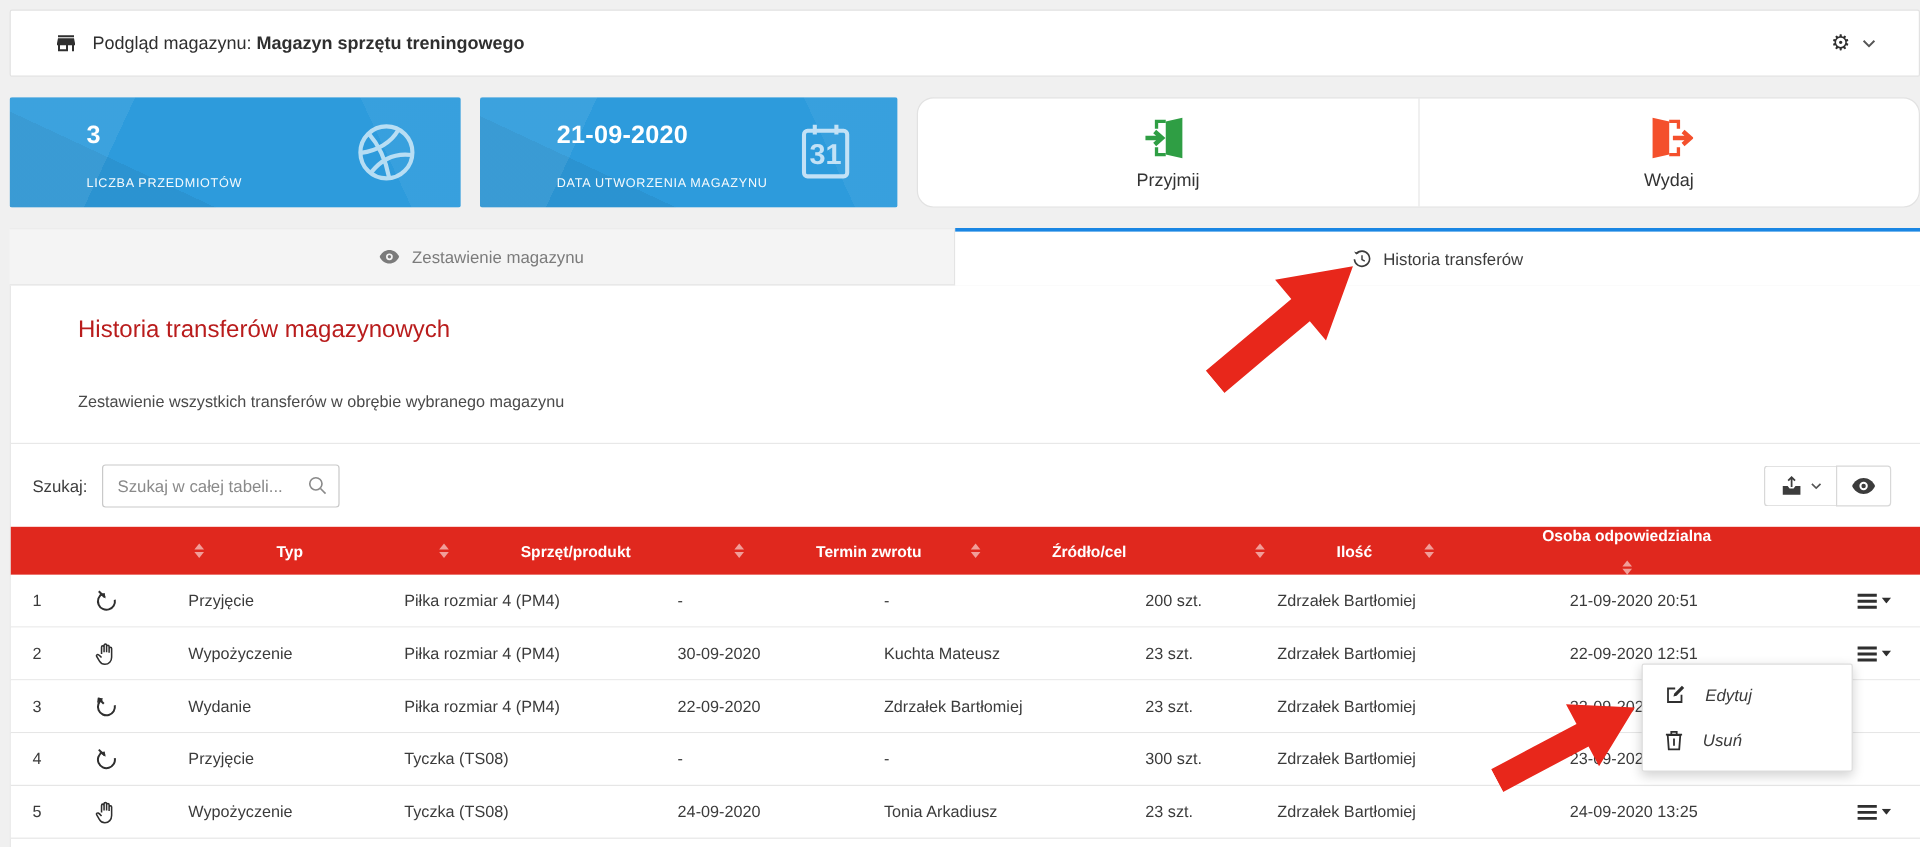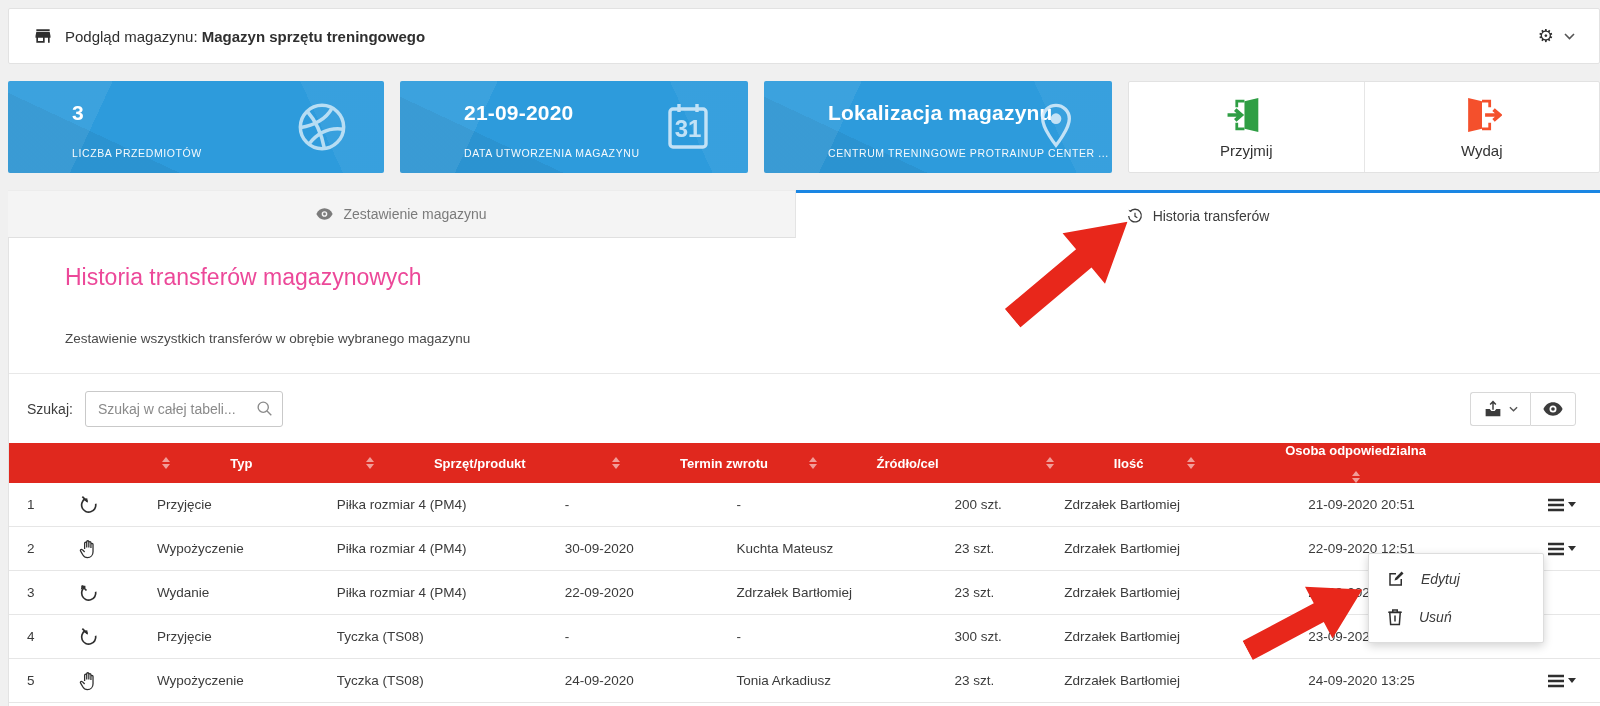--- a/index.html
+++ b/index.html
@@ -9,21 +9,21 @@
     font-family:"Liberation Sans","DejaVu Sans",sans-serif;
     color:#3a3a3a;
     position:relative;
   }
   svg { display:block; }
 
   
   .topbar{
     position:absolute; left:8px; top:8px; right:0; height:56px;
     background:#fff; border:1px solid #e2e2e2; border-radius:2px;
-    display:flex; align-items:center; padding:0 24px;
+    display:flex; align-items:center; padding:0 36px;
   }
   .topbar-title{ display:flex; align-items:center; gap:12px; font-size:15px; color:#2f2f2f;}
   .topbar-title b{ font-weight:bold; }
   .topbar-right{ margin-left:auto; display:flex; align-items:center; gap:10px; cursor:pointer;}
 
   
   .cards{ position:absolute; left:8px; top:81px; right:0; height:92px; display:flex; gap:16px;}
   .stat-card{
     width:376px; height:92px; border-radius:2px; position:relative; overflow:hidden;
     background:#2d9bdc;
@@ -33,21 +33,21 @@
       linear-gradient(25deg, rgba(0,0,0,.05) 30%, transparent 30%);
     color:#fff; padding:20px 0 0 64px;
   }
   .stat-card + .stat-card{ width:348px; }
   .stat-value{ font-size:21px; font-weight:bold; letter-spacing:.2px; }
   .stat-label{ font-size:10.5px; font-weight:normal; letter-spacing:.6px; margin-top:22px; text-transform:uppercase; opacity:.95;}
   .stat-icon{ position:absolute; right:36px; top:50%; transform:translateY(-50%); opacity:.85;}
 
   .action-card{
     flex:1; min-width:400px; height:92px; background:#fff;
-    border:1px solid #e2e2e2; border-radius:2px; display:flex;
+    border:1px solid #e2e2e2; border-radius:14px; display:flex;
   }
   .action-btn{
     flex:1; display:flex; flex-direction:column; align-items:center; justify-content:center;
     gap:8px; cursor:pointer; font-size:15px; color:#333;
   }
   .action-btn + .action-btn{ border-left:1px solid #e6e6e6; }
 
   
   .tabs{ position:absolute; left:8px; top:190px; right:0; height:48px; display:flex; }
   .tab{
@@ -61,21 +61,21 @@
   .tab-active{
     flex:1; background:#fff; color:#3c3c3c;
     border-top:3px solid #1a86e3;
   }
 
   
   .content{
     position:absolute; left:8px; top:238px; right:0; bottom:0;
     background:#fff; border-left:1px solid #e3e3e3;
   }
-  .section-title{ font-size:23px; color:#ec4899; padding:26px 0 0 56px; font-weight:normal;}
+  .section-title{ font-size:20px; color:#b91c1c; padding:26px 0 0 56px; font-weight:normal;}
   .section-sub{ font-size:13.5px; color:#4a4a4a; padding:40px 0 0 56px; }
   .toolbar{
     margin-top:27px; border-top:1px solid #e8e8e8; height:70px;
     display:flex; align-items:center; padding:0 24px 0 18px;
   }
   .search-label{ font-size:14px; color:#3c3c3c; margin-right:12px;}
   .search-wrap{ position:relative; }
   .search-input{
     width:198px; height:36px; border:1px solid #c9c9c9; border-radius:3px;
     font-size:14px; padding:0 34px 0 12px; color:#3a3a3a; outline:none;
@@ -179,30 +179,20 @@
     <div class="stat-label">DATA UTWORZENIA MAGAZYNU</div>
     <span class="stat-icon">
       <svg width="48" height="52" viewBox="0 0 24 26" fill="none" stroke="#dceefb" stroke-width="1.7">
         <rect x="3" y="4" width="18" height="19" rx="1.5"></rect>
         <path d="M7.5 1.5v4M16.5 1.5v4"></path>
         <text x="12" y="18" text-anchor="middle" font-size="12" font-weight="bold" fill="#dceefb" stroke="none" font-family="Liberation Sans,sans-serif">31</text>
       </svg>
     </span>
   </div>
 
-  <div class="stat-card">
-    <div class="stat-value">Lokalizacja magazynu</div>
-    <div class="stat-label">CENTRUM TRENINGOWE PROTRAINUP CENTER ...</div>
-    <span class="stat-icon">
-      <svg width="40" height="54" viewBox="0 0 24 30" fill="none" stroke="#dceefb" stroke-width="2">
-        <path d="M12 2C7.6 2 4 5.6 4 10c0 6 8 16 8 16s8-10 8-16c0-4.4-3.6-8-8-8z"></path>
-        <circle cx="12" cy="10" r="3.2" fill="#dceefb" stroke="none"></circle>
-      </svg>
-    </span>
-  </div>
 
   <div class="action-card">
     <div class="action-btn">
       <span>
         <svg width="40" height="38" viewBox="0 0 26 24" fill="none">
           <path d="M12 3l9-2v22l-9-2z" fill="#2f9e44"></path>
           <path d="M12 3h-5v4M12 21h-5v-4" stroke="#2f9e44" stroke-width="1.8"></path>
           <path d="M1 12h8M6 8.5L10 12l-4 3.5" stroke="#2f9e44" stroke-width="2.4"></path>
         </svg>
       </span>

